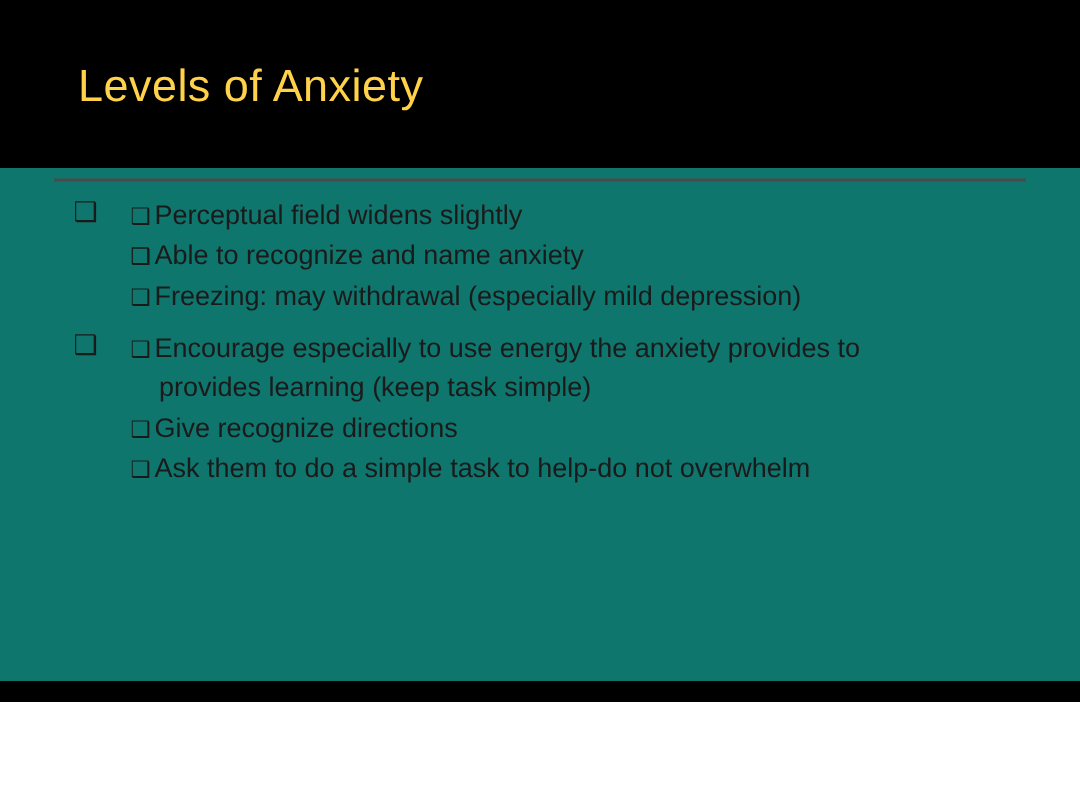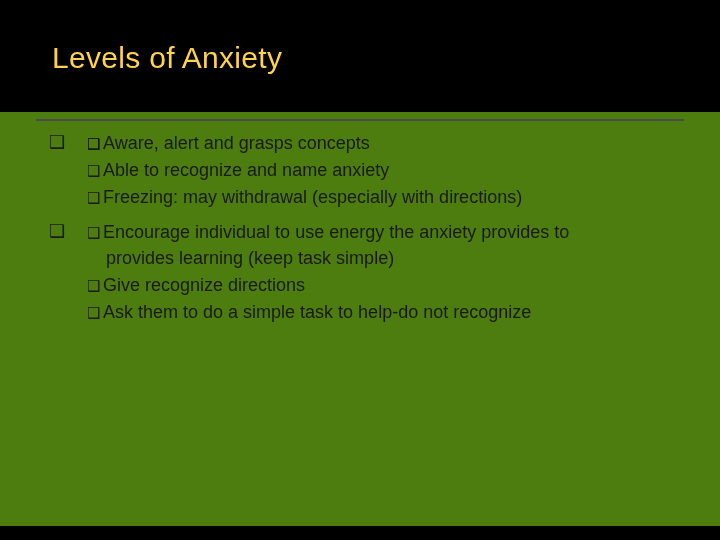--- a/index.html
+++ b/index.html
@@ -9,22 +9,22 @@
   body {
     width: 720px;
     height: 540px;
     background: #ffffff;
     font-family: "Liberation Sans", sans-serif;
     overflow: hidden;
   }
   .slide {
     position: relative;
     width: 720px;
-    height: 540px;
-    background: #4d7c0f;
+    height: 468px;
+    background: #0f766e;
     box-sizing: border-box;
   }
   .title-band {
     position: absolute;
     left: 0;
     top: 0;
     width: 720px;
     height: 112px;
     background: #000000;
   }
@@ -116,55 +116,55 @@
   <div class="title-rule"></div>
 
   <div class="body-area">
 
     <div class="lvl1">
       <span class="bullet">❑</span>
     </div>
 
     <div class="lvl2">
       <span class="bullet">❑</span>
+      <span class="txt">Perceptual field widens slightly</span>
     </div>
 
     <div class="lvl2">
       <span class="bullet">❑</span>
-      <span class="txt">Aware, alert and grasps concepts</span>
     </div>
 
     <div class="lvl2">
       <span class="bullet">❑</span>
       <span class="txt">Able to recognize and name anxiety</span>
     </div>
 
     <div class="lvl2">
       <span class="bullet">❑</span>
-      <span class="txt">Freezing: may withdrawal (especially with directions)</span>
+      <span class="txt">Freezing: may withdrawal (especially mild depression)</span>
     </div>
 
     <div class="group-gap"></div>
 
     <div class="lvl1">
       <span class="bullet">❑</span>
     </div>
 
     <div class="lvl2">
       <span class="bullet">❑</span>
-      <span class="txt">Encourage individual to use energy the anxiety provides to</span>
+      <span class="txt">Encourage especially to use energy the anxiety provides to</span>
       <span class="cont">provides learning (keep task simple)</span>
     </div>
 
     <div class="lvl2">
       <span class="bullet">❑</span>
       <span class="txt">Give recognize directions</span>
     </div>
 
     <div class="lvl2">
       <span class="bullet">❑</span>
-      <span class="txt">Ask them to do a simple task to help-do not recognize</span>
+      <span class="txt">Ask them to do a simple task to help-do not overwhelm</span>
     </div>
 
   </div>
 
   <div class="bottom-bar"></div>
 </div>
 
 </body></html>

